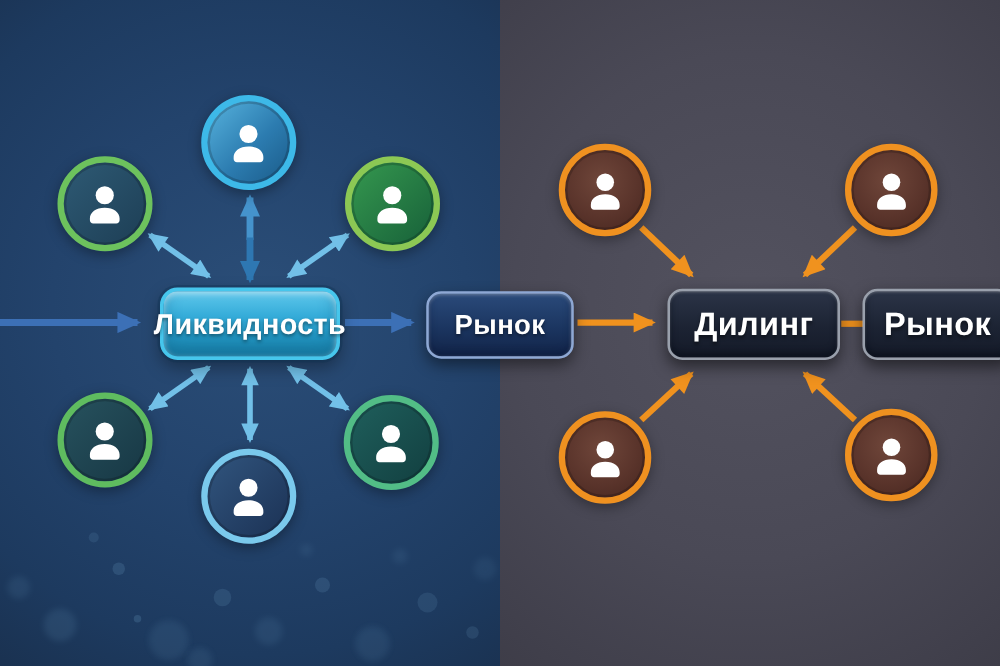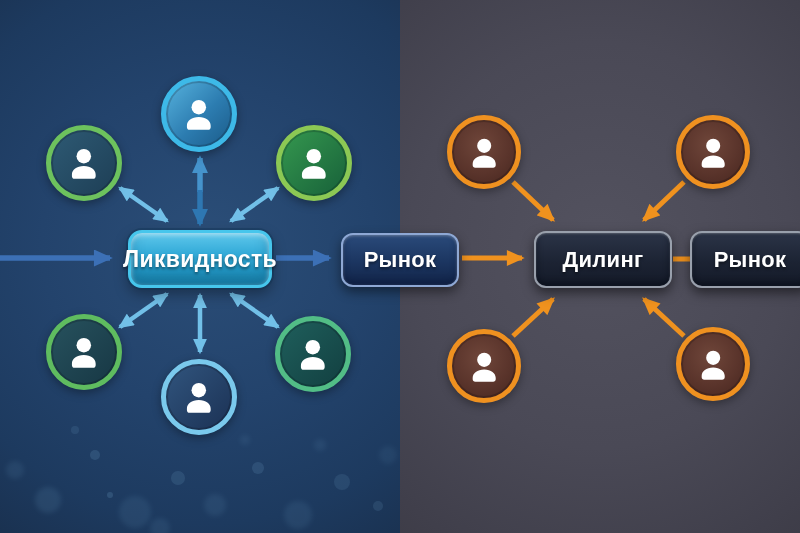--- a/index.html
+++ b/index.html
@@ -64,21 +64,21 @@
   }
   .box-navy {
     left:341px; top:233px; width:118px; height:54px; border-radius:12px;
     font-size:22px;
     background:linear-gradient(180deg,#2a4a7a 0%, var(--navy-box,#1b3560) 55%, #122448 100%);
     border:2px solid #8ea8d4;
     box-shadow:0 5px 12px rgba(0,0,0,.45),
       inset 0 1px 3px rgba(255,255,255,.3), inset 0 -3px 6px rgba(10,25,60,.6);
   }
   .box-dark {
-    height:57px; top:231px; border-radius:12px; font-size:22px;
+    height:57px; top:231px; border-radius:12px; font-size:26px;
     background:linear-gradient(180deg,#2b3447 0%, var(--dark-box,#1c2333) 55%, #141a28 100%);
     border:2px solid #99a0ac;
     box-shadow:0 5px 12px rgba(0,0,0,.5),
       inset 0 1px 2px rgba(255,255,255,.22), inset 0 -3px 6px rgba(5,10,20,.6);
   }
   .box-dealing { left:534px; width:138px; }
   .box-market2 { left:690px; width:120px; }
   
   .avatar {
     position:absolute; border-radius:50%; border:5px solid;

